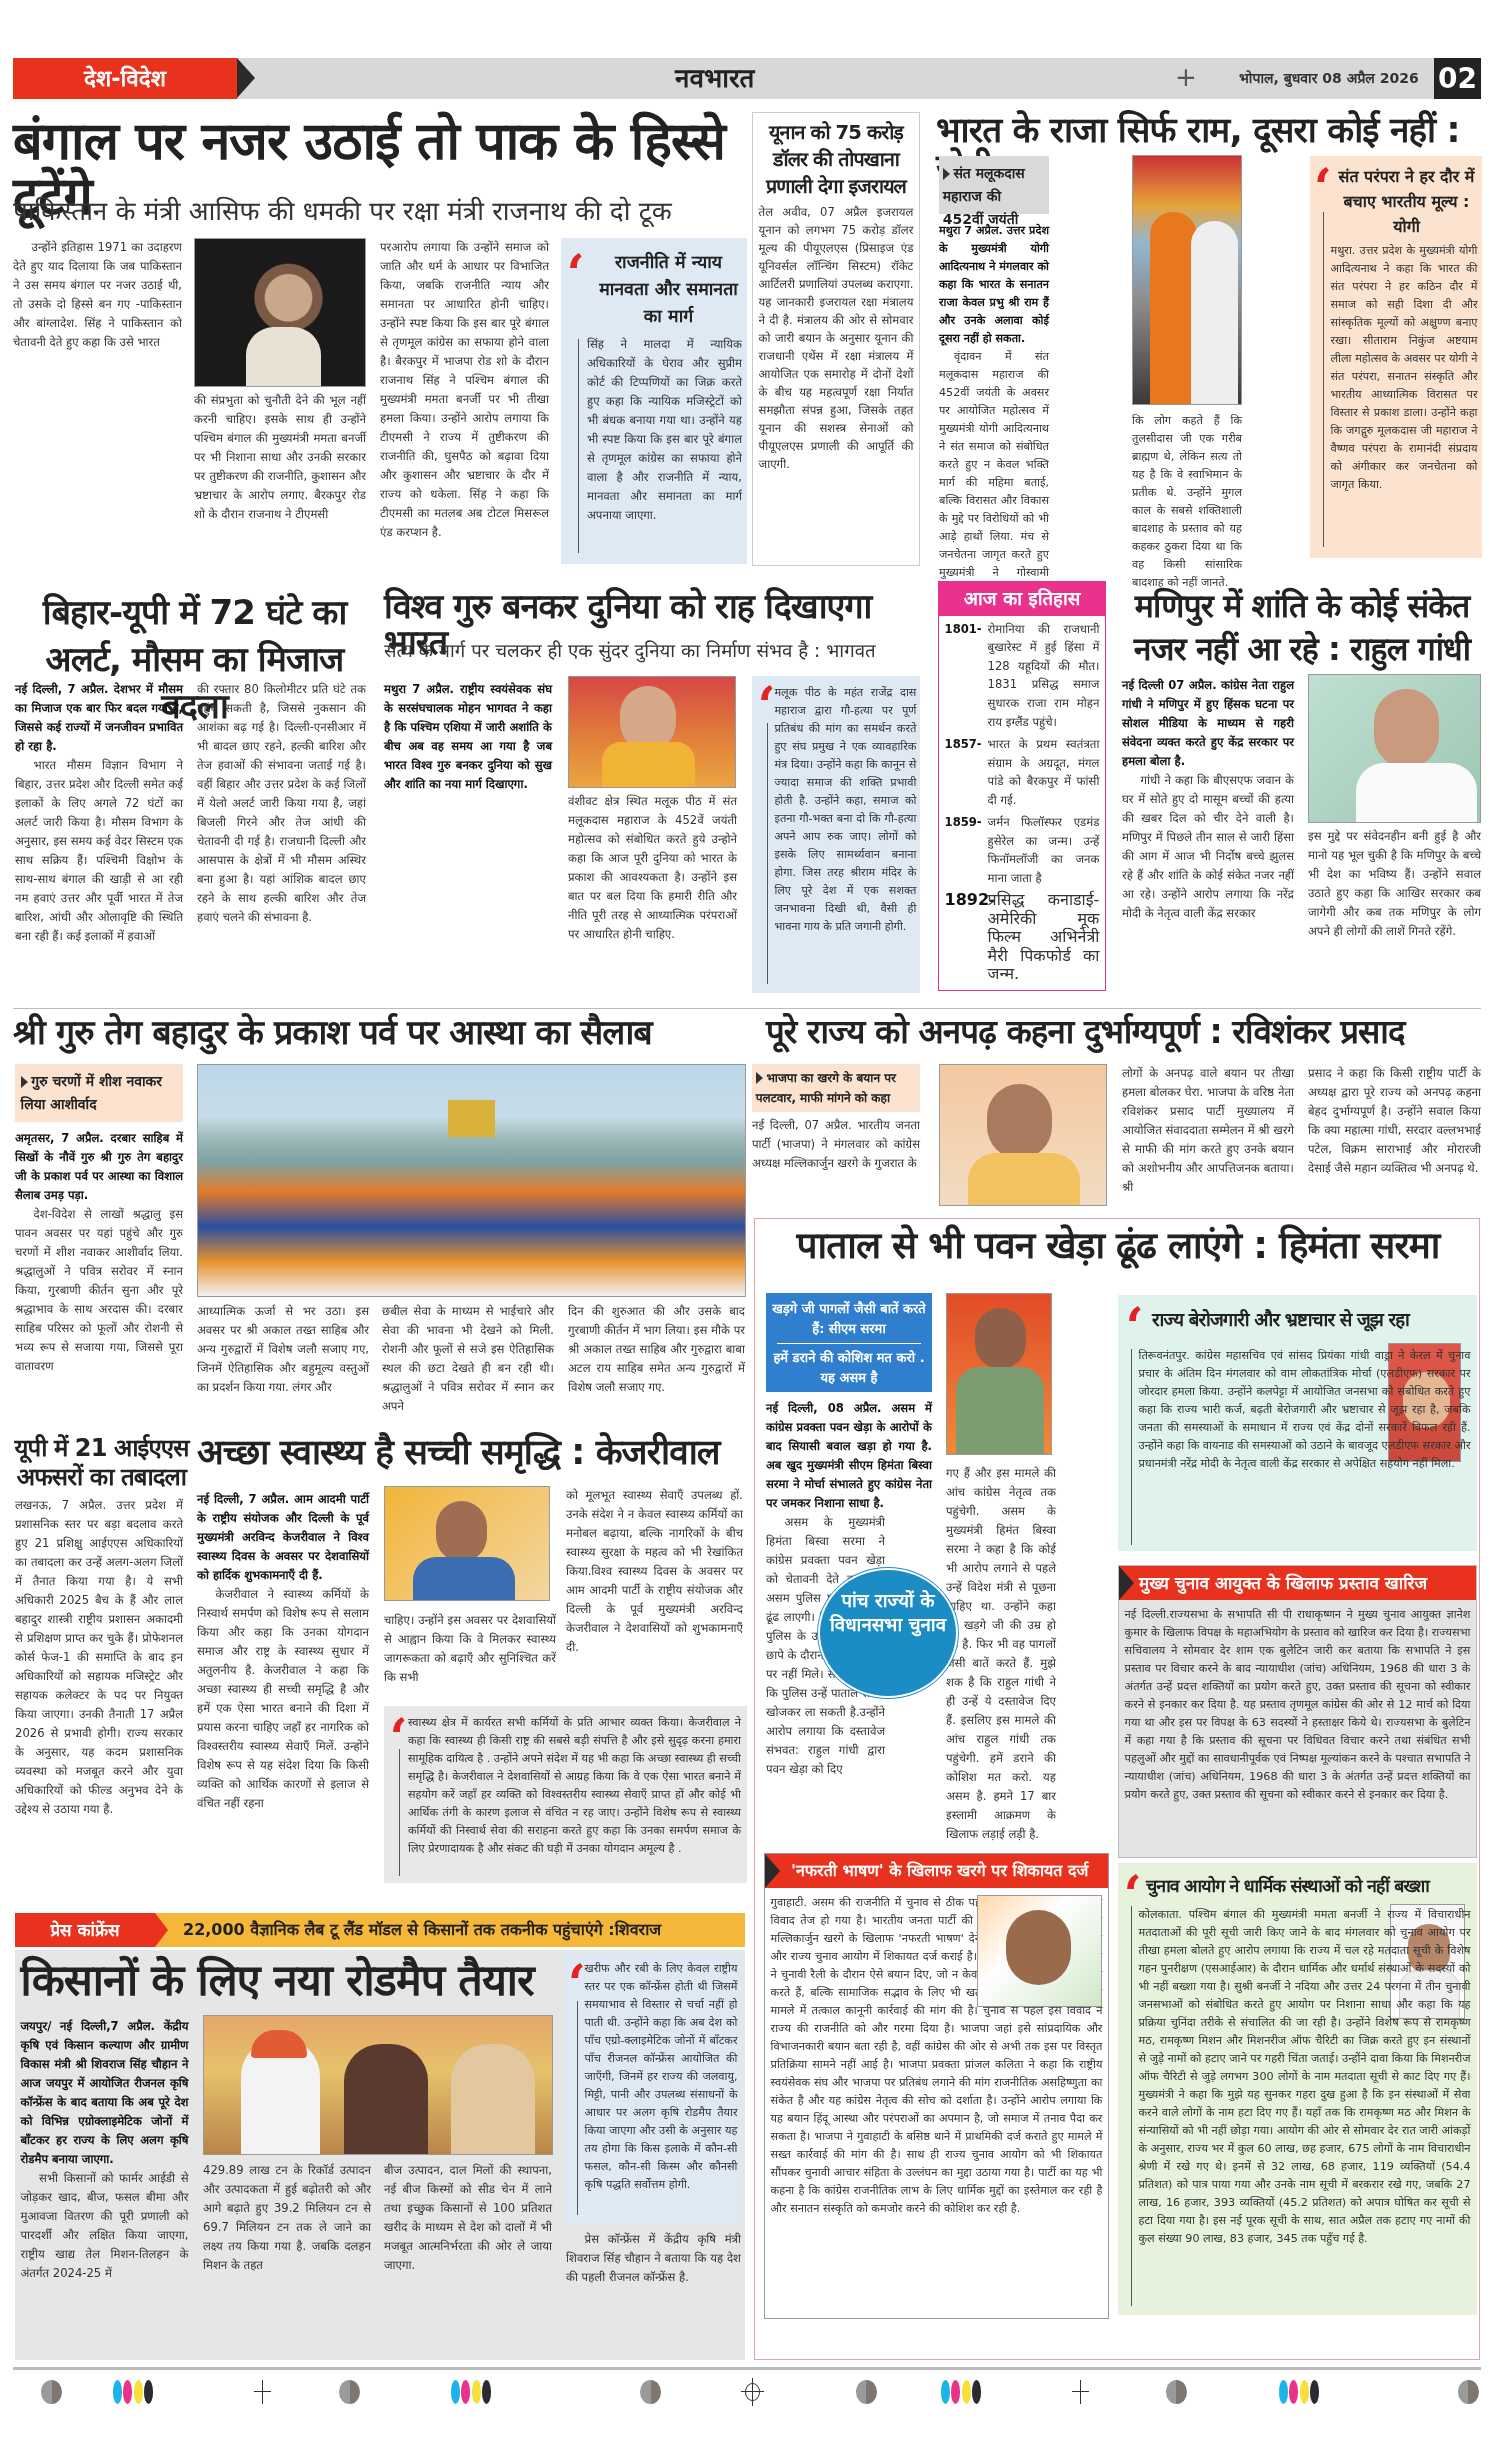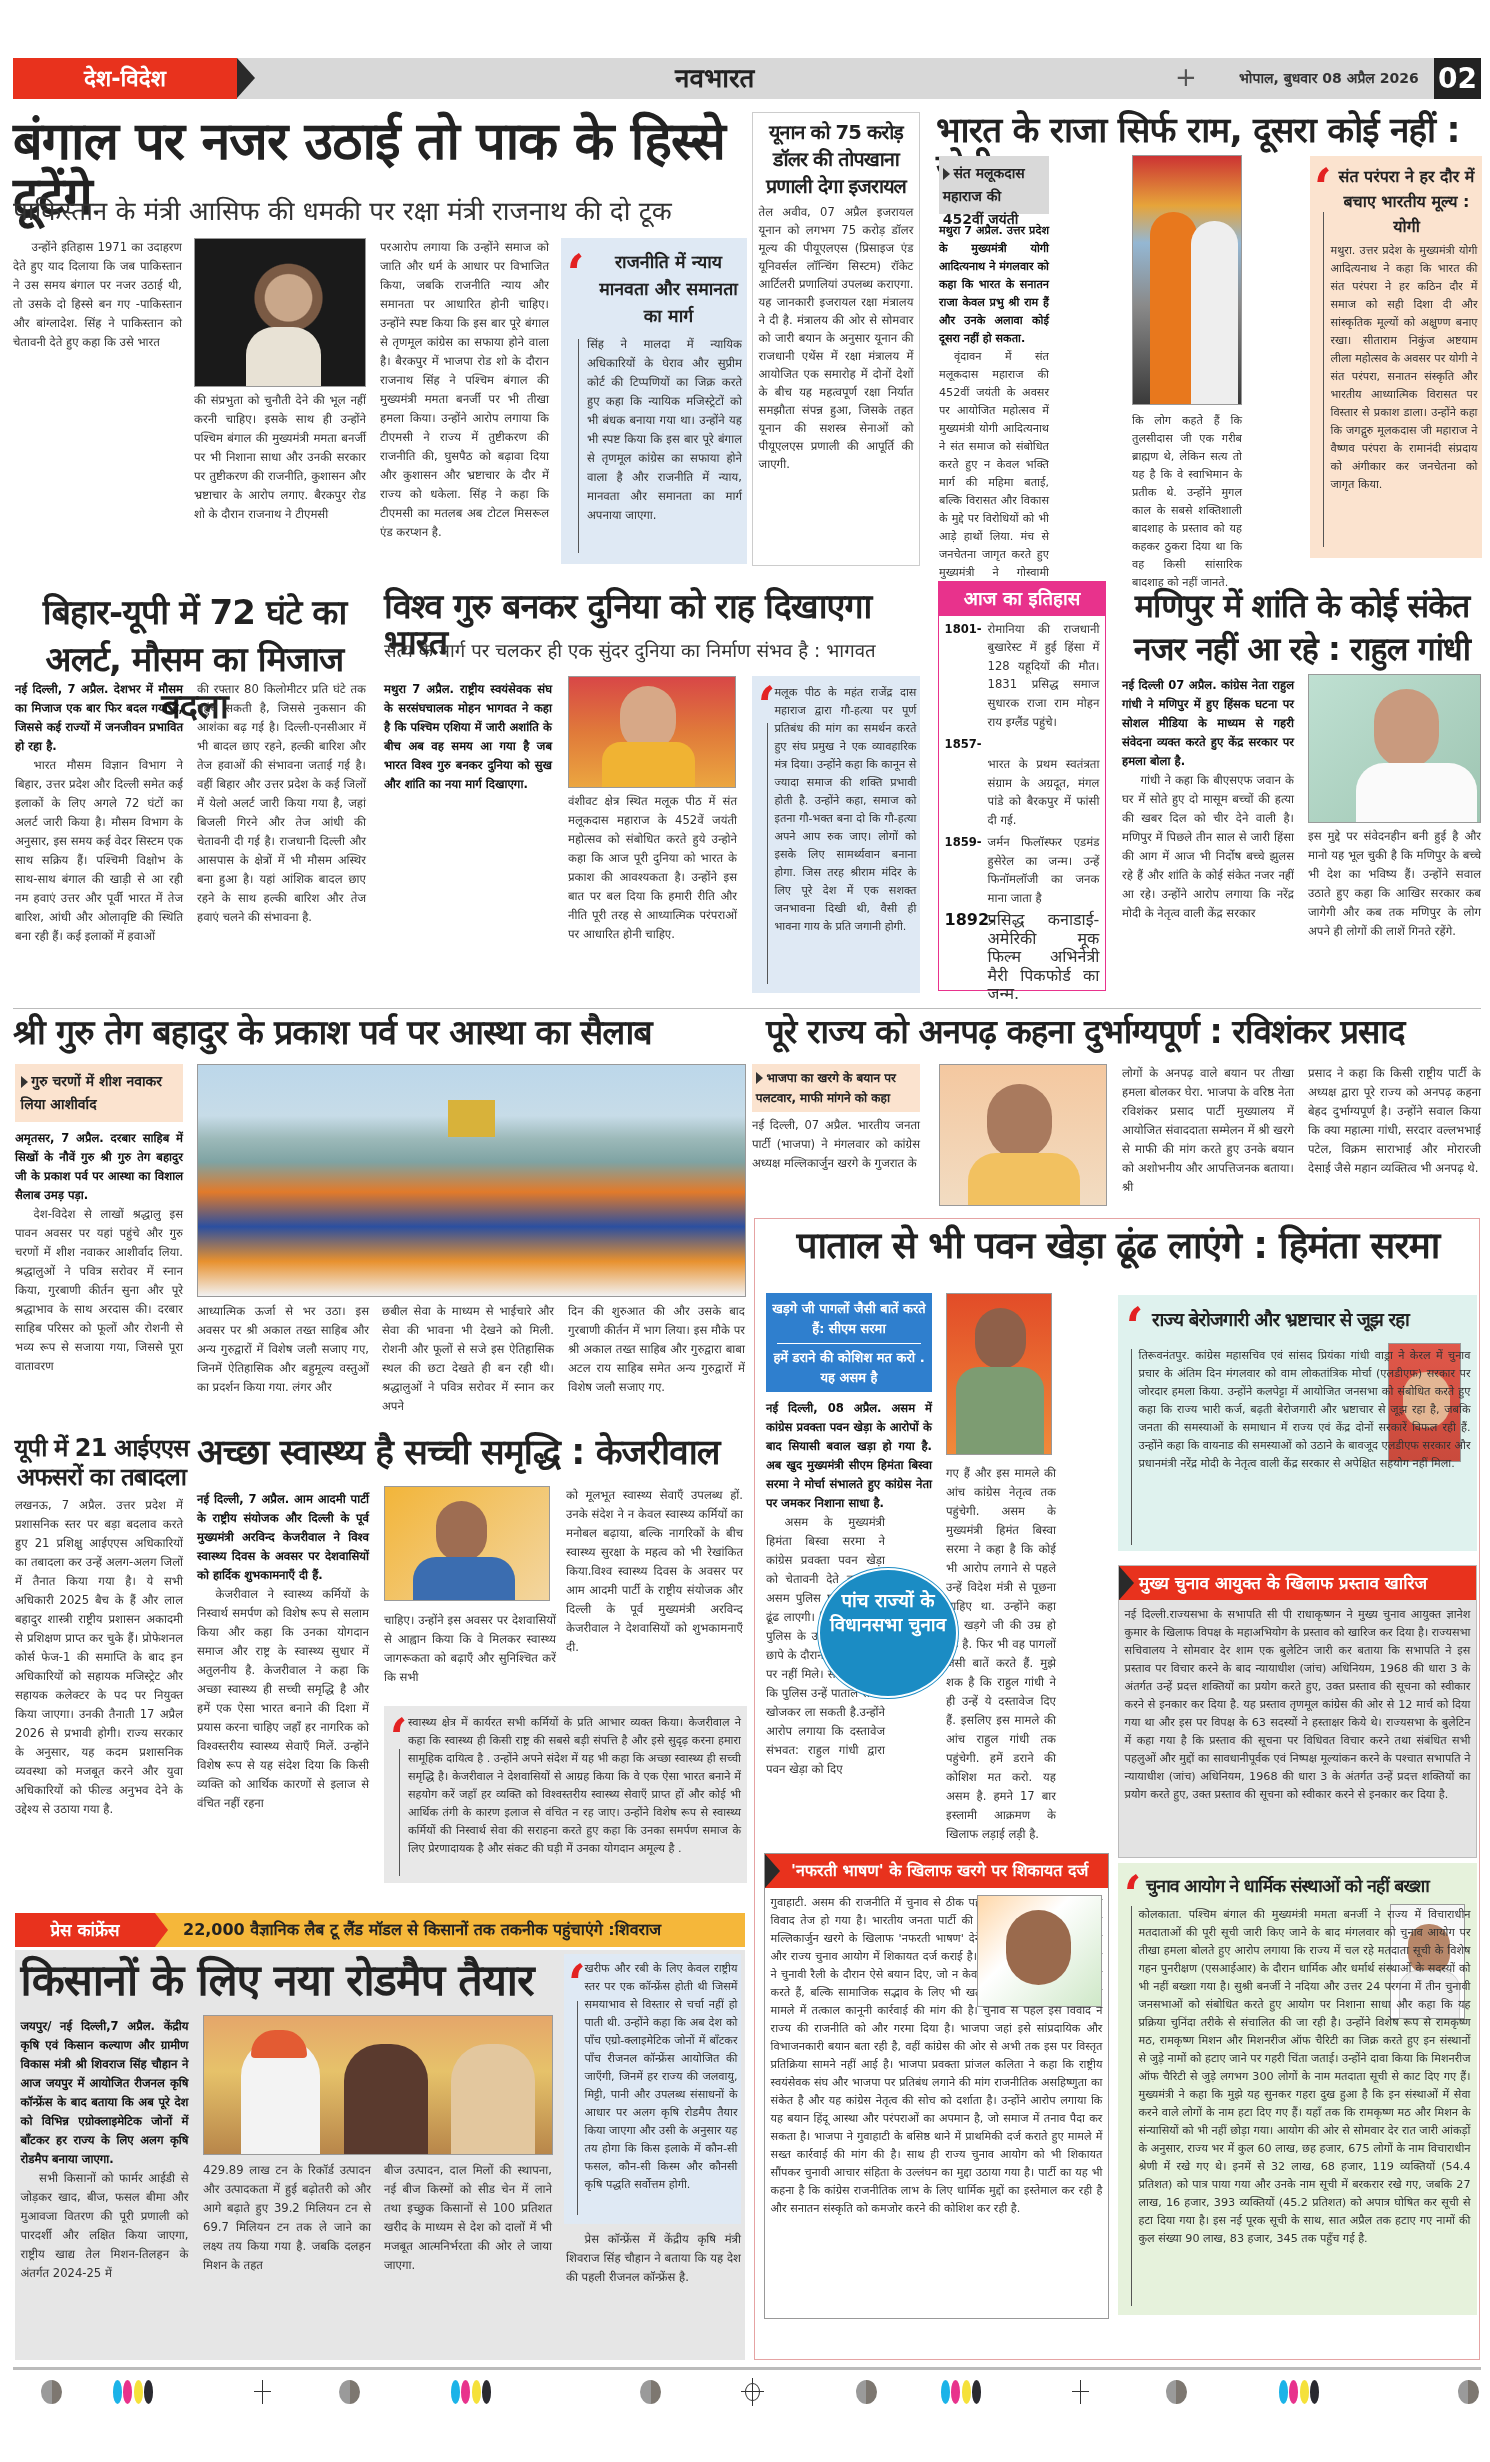--- a/index.html
+++ b/index.html
@@ -90,21 +90,21 @@
 
 <div class="abs" style="left:938px;top:581px;width:168px;height:410px;border:1.9px solid #e8328c;background:#fff">
   <div style="background:#e8328c;color:#fff;font-weight:bold;font-size:18.6px;text-align:center;line-height:34px">आज का इतिहास</div>
   <div id="history-list" style="padding:3.7px 5.6px">
       <div style="display: flex; font-size: 11.6px; line-height: 18.6px; margin-bottom: 3.7px; color: rgb(51, 51, 51);">
         <span style="font-weight: bold; min-width: 43px; color: rgb(17, 17, 17);">1801-</span>
         <span style="text-align: justify;">रोमानिया की राजधानी बुखारेस्ट में हुई हिंसा में 128 यहूदियों की मौत।1831 प्रसिद्ध समाज सुधारक राजा राम मोहन राय इग्लैंड पहुंचे।</span>
       </div>
       <div style="display: flex; font-size: 11.6px; line-height: 18.6px; margin-bottom: 3.7px; color: rgb(51, 51, 51);">
         <span style="font-weight: bold; min-width: 43px; color: rgb(17, 17, 17);">1857-</span>
-        <span style="text-align: justify; margin-top: 20px;">भारत के प्रथम स्वतंत्रता संग्राम के अग्रदूत, मंगल पांडे को बैरकपुर में फांसी दी गई.</span>
+        <span style="text-align: justify;">भारत के प्रथम स्वतंत्रता संग्राम के अग्रदूत, मंगल पांडे को बैरकपुर में फांसी दी गई.</span>
       </div>
       <div style="display: flex; font-size: 11.6px; line-height: 18.6px; margin-bottom: 3.7px; color: rgb(51, 51, 51);">
         <span style="font-weight: bold; min-width: 43px; color: rgb(17, 17, 17);">1859-</span>
         <span style="text-align: justify;">जर्मन फिलॉस्फर एडमंड हुसेरेल का जन्म। उन्हें फिनॉमलॉजी का जनक माना जाता है</span>
       </div>
       <div style="display: flex; font-size: 16px; line-height: 18.6px; margin-bottom: 5px; color: rgb(51, 51, 51);">
         <span style="font-weight: bold; min-width: 43px; color: rgb(17, 17, 17);">1892-</span>
         <span style="text-align: justify;">प्रसिद्ध कनाडाई-अमेरिकी मूक फिल्म अभिनेत्री मैरी पिकफोर्ड का जन्म.</span>
       </div>
     </div>

